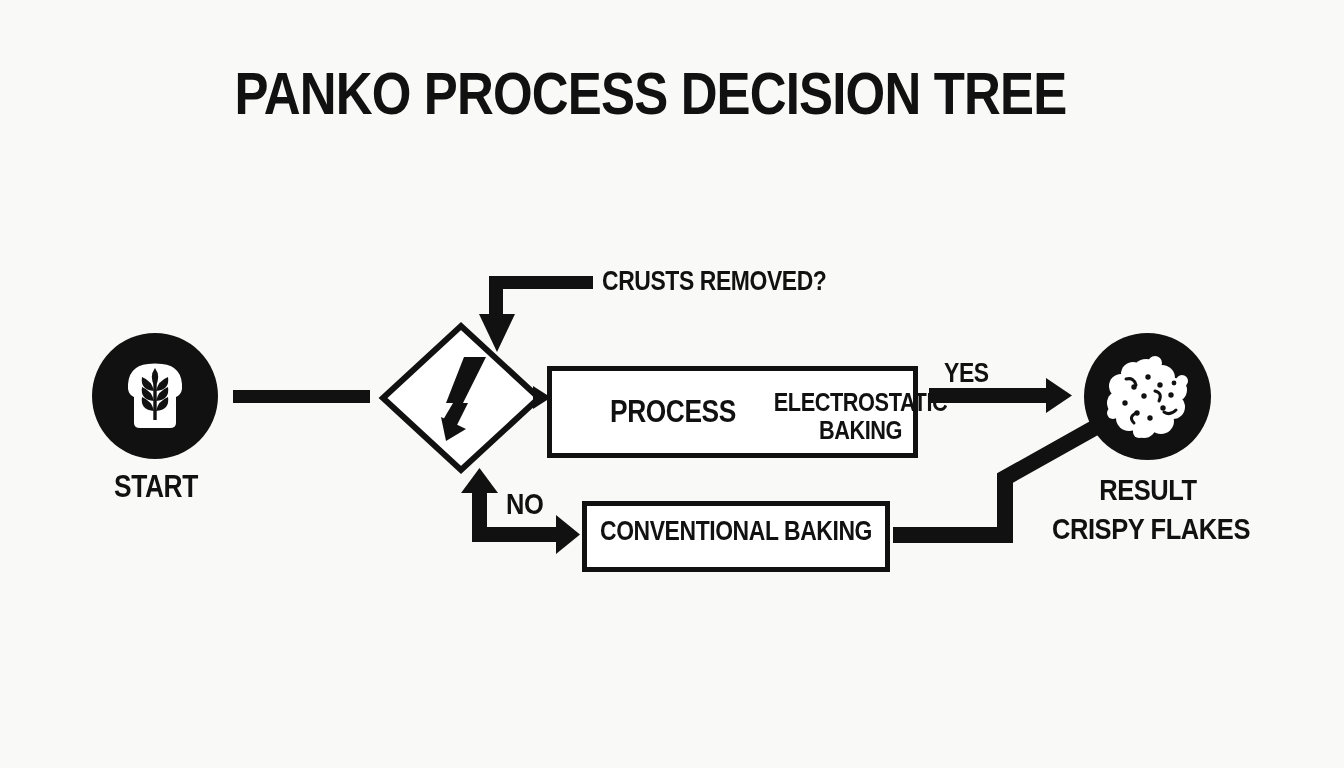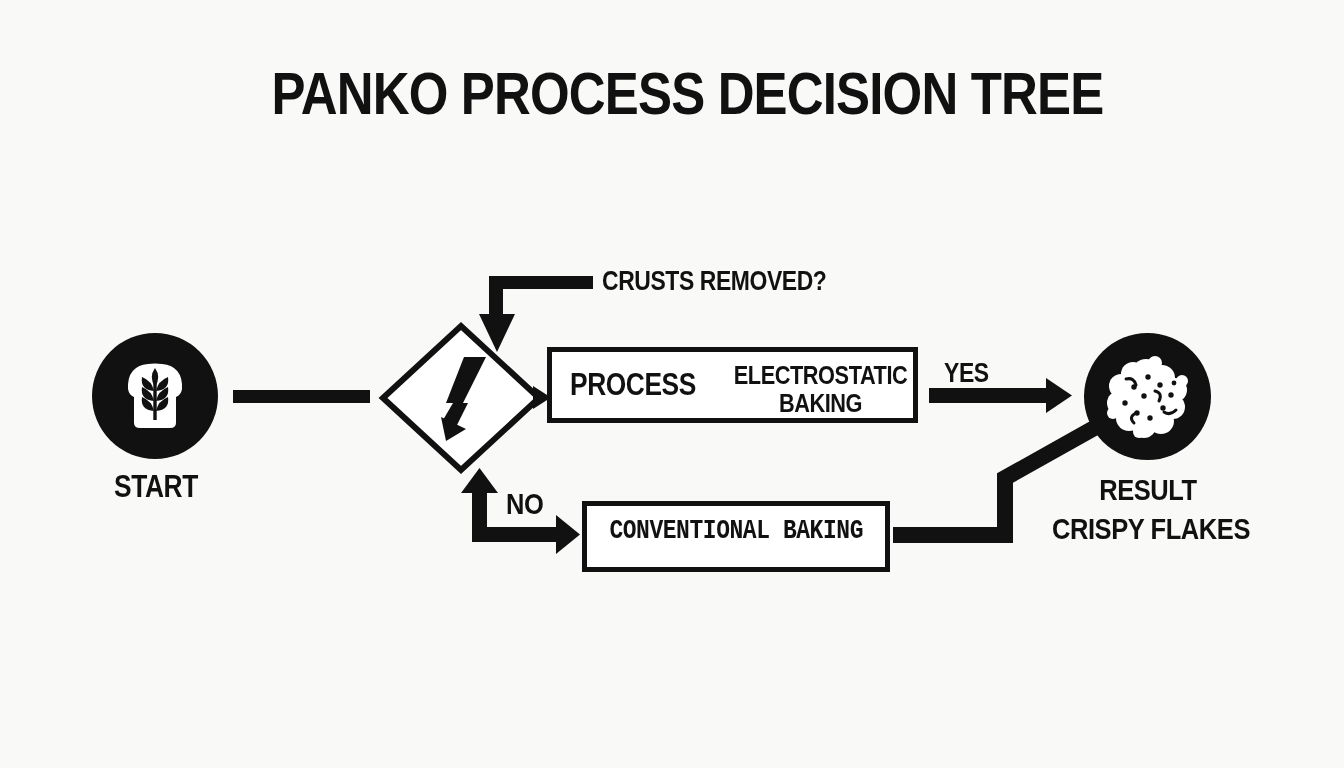--- a/index.html
+++ b/index.html
@@ -8,35 +8,35 @@
   #canvas { position:relative; width:1344px; height:768px; }
 
   
   #wires { position:absolute; left:0; top:0; width:1344px; height:768px; }
 
   
   .lbl { position:absolute; font-weight:700; color:#111; white-space:nowrap; letter-spacing:-0.5px; line-height:1; }
   .lbl.centered { transform: translateX(-50%) scaleX(0.85); }
   .lbl.left-anchor { transform: scaleX(0.85); transform-origin:left center; }
 
-  #title-wrap { position:absolute; left:0; top:64px; width:1300px; text-align:center;margin-left:37px; }
+  #title-wrap { position:absolute; left:0; top:64px; width:1300px; text-align:center; }
   #title-wrap span { display:inline-block; font-weight:700; font-size:60px; letter-spacing:-1px; transform:scaleX(0.85); white-space:nowrap; line-height:1; }
 
   
   .circle-node { position:absolute; border-radius:50%; background:#111; display:flex; align-items:center; justify-content:center; }
   #start-circle  { left:92px;  top:333px; width:126px; height:126px; }
   #result-circle { left:1084px; top:333px; width:127px; height:127px; }
 
   .rect-node { position:absolute; background:#ffffff; border:5px solid #111; display:flex; align-items:center; }
-  #process-box { left:547px; top:347px; width:371px; height:76px; }
+  #process-box { left:547px; top:366px; width:371px; height:92px;padding-left:40px; }
   #process-box .pbx-prefix { margin-left:18px; font-weight:700; font-size:31px; letter-spacing:-0.5px; transform:scaleX(0.85); transform-origin:left center; white-space:nowrap; }
   #process-box .pbx-name-wrap { flex:1; display:flex; justify-content:center;margin-top:8px; }
   #process-box .pbx-name { width:205px; text-align:center; font-weight:700; font-size:25px; line-height:1.14; letter-spacing:-0.5px; transform:scaleX(0.87); }
 
-  #conventional-box { left:582px; top:501px; width:308px; height:71px; align-items:flex-start; justify-content:center;font-family:Liberation Mono, monospace; }
+  #conventional-box { left:582px; top:501px; width:308px; height:71px; align-items:flex-start; justify-content:center; }
   #conventional-box .cbx-name { margin-top:10px; font-weight:700; font-size:27px; letter-spacing:-0.5px; transform:scaleX(0.85); white-space:nowrap; }
 
   #crusts-label  { left:602px; top:268px; font-size:27px; }
   #yes-label     { left:944px; top:360px; font-size:27px; }
   #no-label      { left:506px; top:489px; font-size:30px; }
   #start-label   { left:156px; top:471px; font-size:31px; }
   #result-label  { left:1148px; top:475px; font-size:30px; }
   #result-sublabel { left:1151px; top:514px; font-size:30px; }
 </style>
 </head>

